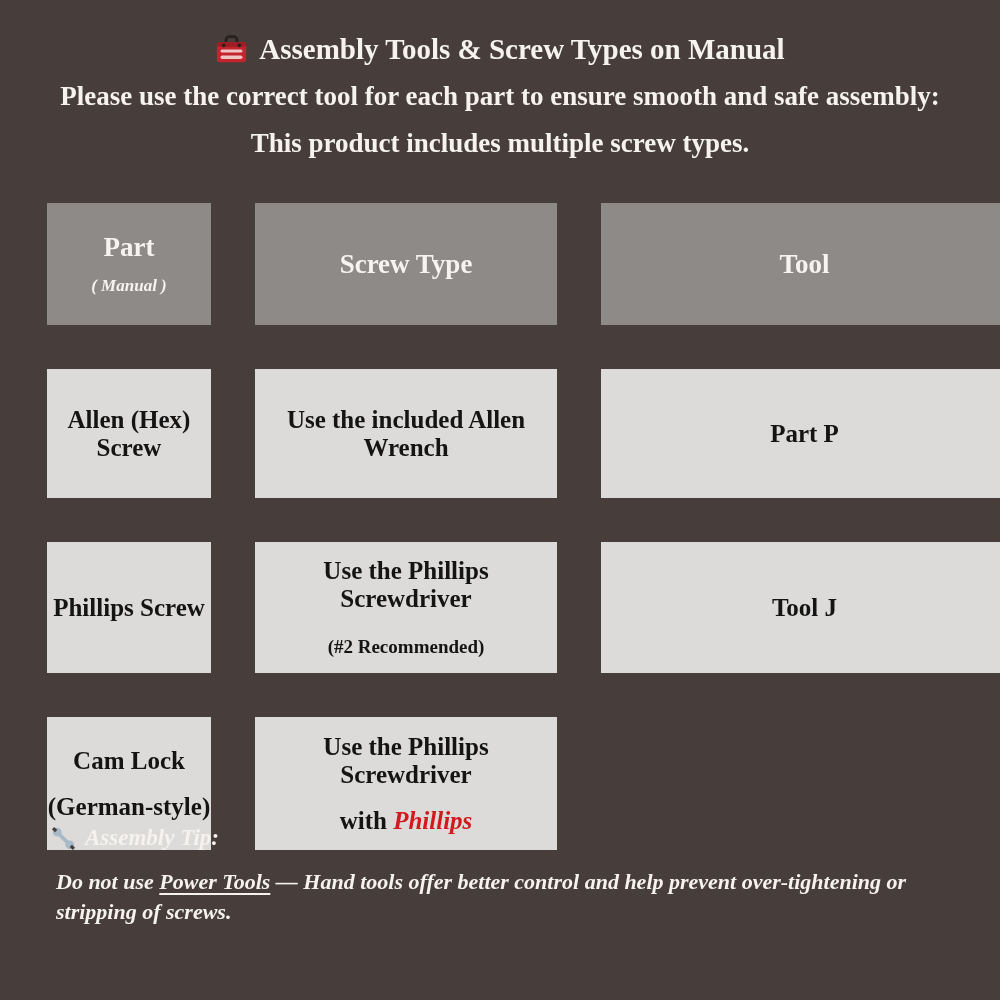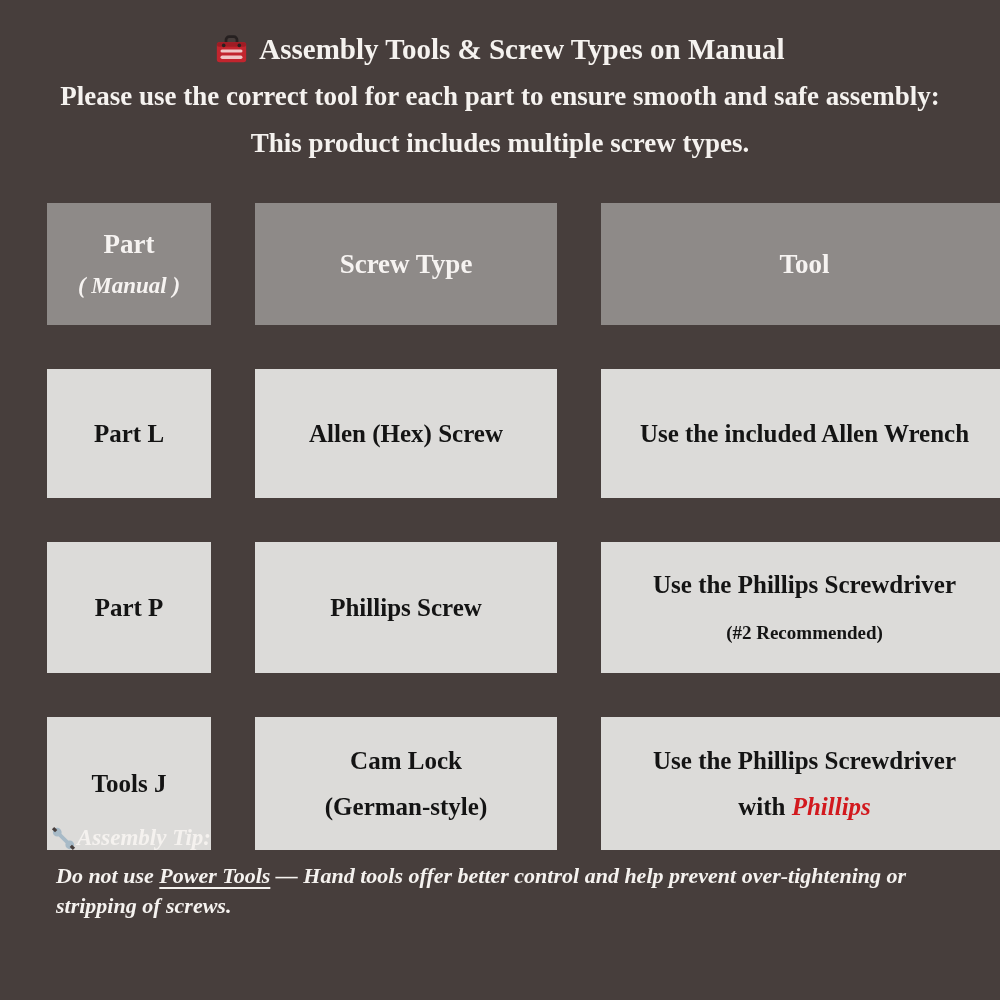--- a/index.html
+++ b/index.html
@@ -38,34 +38,34 @@
   .cell.head {
     background: #8e8a88;
     color: #f6f3f1;
     font-weight: bold; font-size: 27px;
   }
   .cell.data {
     background: #dcdbd9;
     color: #141414;
     font-weight: bold; font-size: 25px;
   }
-  .head-sub { font-size: 23px; font-weight: bold; font-style: italic; margin-top: 13px; }
+  .head-sub { font-size: 17px; font-weight: bold; font-style: italic; margin-top: 13px; }
   .line2 { margin-top: 18px; }
   .tool-note { font-size: 19px; margin-top: 23px; }
   .red-italic { color: #d2191e; font-style: italic; font-weight: bold; }
 
   
   .tip { position: absolute; left: 50px; top: 822px; width: 918px; color: #f5f2ef; }
   .tip-heading {
     font-size: 23px; font-weight: bold; font-style: italic;
-    display: flex; align-items: center; gap: 0; height: 32px;
+    display: flex; align-items: center; gap: 8px; height: 32px;
   }
   .wrench-svg { width: 27px; height: 27px; display: inline-block; }
   .tip-body {
-    margin-top: 7px; padding-left: 6px;
+    margin-top: 13px; padding-left: 6px;
     font-size: 22px; font-weight: bold; font-style: italic;
     line-height: 30px;
   }
   .underlined {
     text-decoration: underline;
     text-underline-offset: 4px;
     text-decoration-thickness: 2px;
   }
 </style>
 </head>
@@ -97,42 +97,39 @@
       <span class="head-sub">( Manual )</span>
     </div>
     <div class="cell head">
       <span>Screw Type</span>
     </div>
     <div class="cell head">
       <span>Tool</span>
     </div>
 
     <div class="cell data">
-      <span>Part L</span>
-    </div>
-    <div class="cell data">
       <span>Allen (Hex) Screw</span>
     </div>
     <div class="cell data">
       <span>Use the included Allen Wrench</span>
     </div>
 
     <div class="cell data">
       <span>Part P</span>
     </div>
     <div class="cell data">
       <span>Phillips Screw</span>
     </div>
     <div class="cell data">
       <span>Use the Phillips Screwdriver</span>
       <span class="tool-note">(#2 Recommended)</span>
     </div>
 
     <div class="cell data">
-      <span>Tools J</span>
+      <span>Tool J</span>
     </div>
     <div class="cell data">
       <span>Cam Lock</span>
       <span class="line2">(German-style)</span>
     </div>
     <div class="cell data">
       <span>Use the Phillips Screwdriver</span>
       <span class="line2"><span>with </span><span class="red-italic">Phillips</span></span>
     </div>
   </div>

